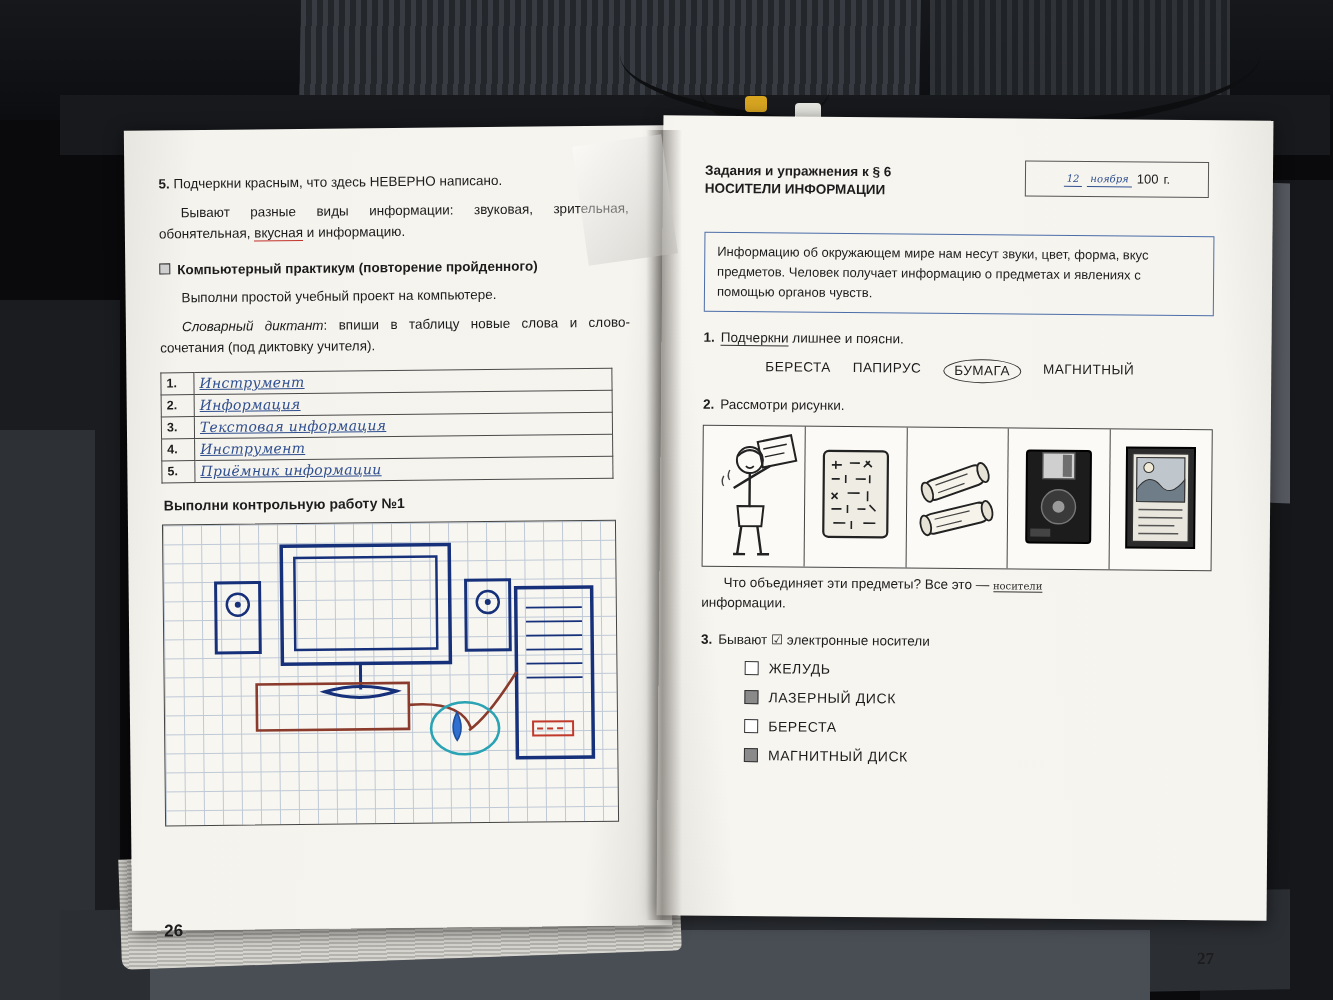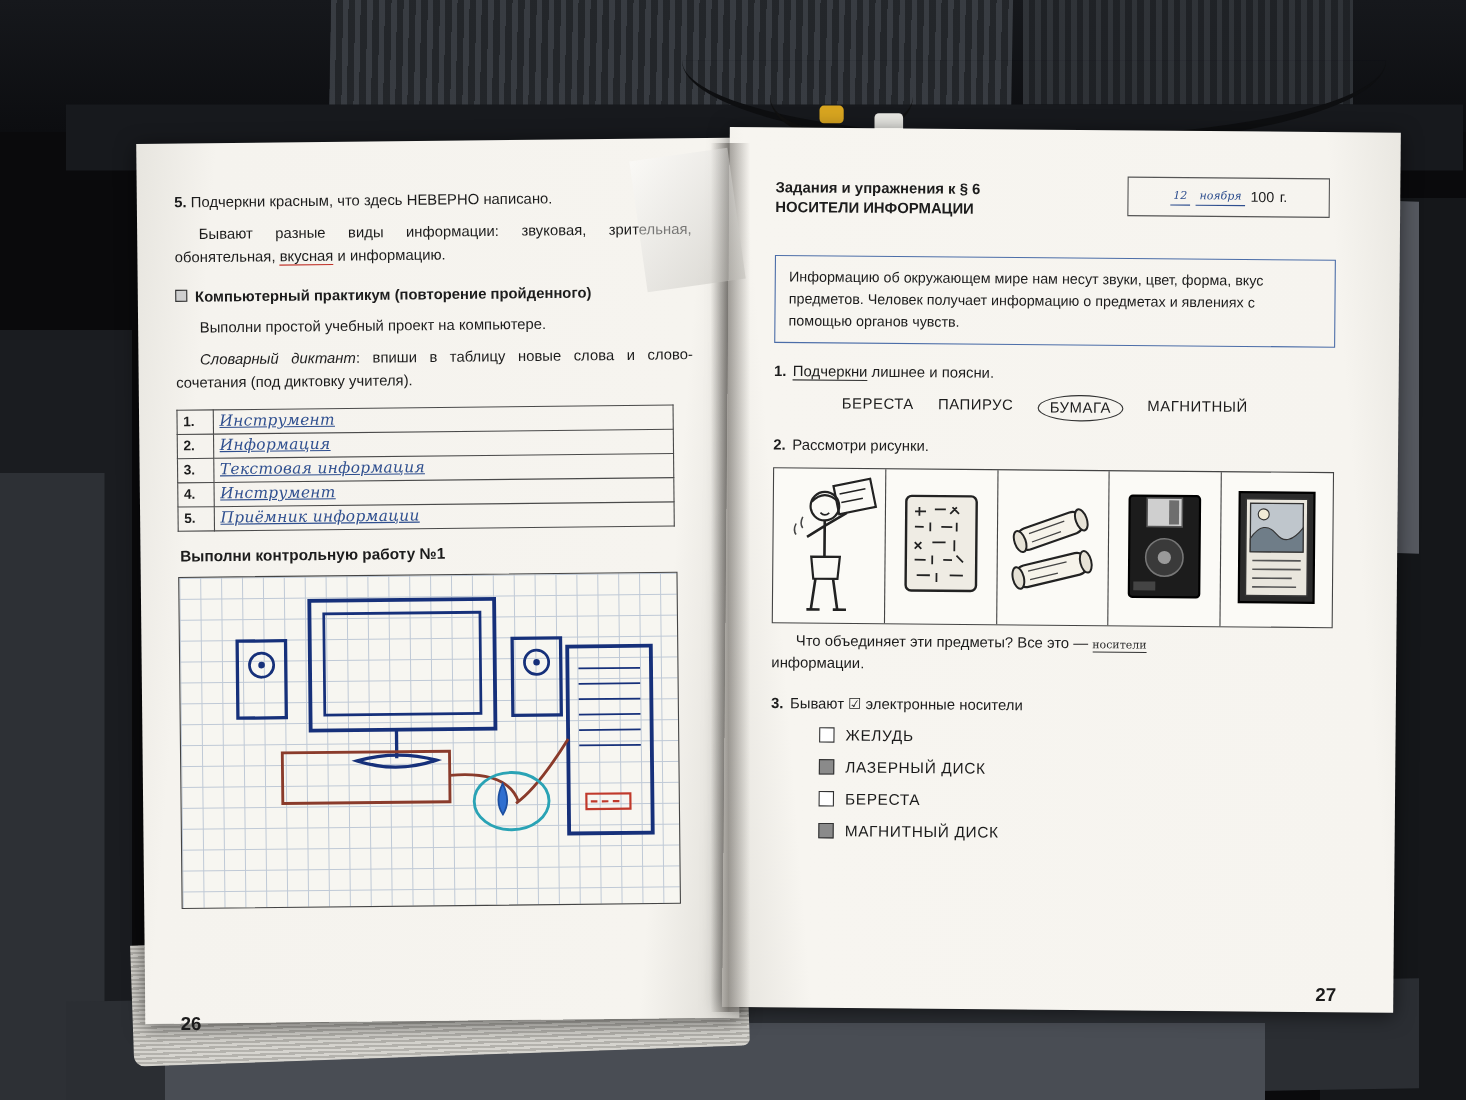--- a/index.html
+++ b/index.html
@@ -330,21 +330,21 @@
           </div>
           <div class="chk-row">
             <span class="cbox"></span>
             <span>БЕРЕСТА</span>
           </div>
           <div class="chk-row">
             <span class="cbox filled"></span>
             <span>МАГНИТНЫЙ ДИСК</span>
           </div>
 
-          <div class="pgnum" style="right:-6px;top:726px;">27</div>
+          <div class="pgnum" style="right:-6px;top:780px;font-family:Liberation Serif, serif;">27</div>
         </div>
       </div>
     </div>
 
     <div class="spine-shadow"></div>
     <div class="curl"></div>
   </div>
 </div>
 
 </body></html>

